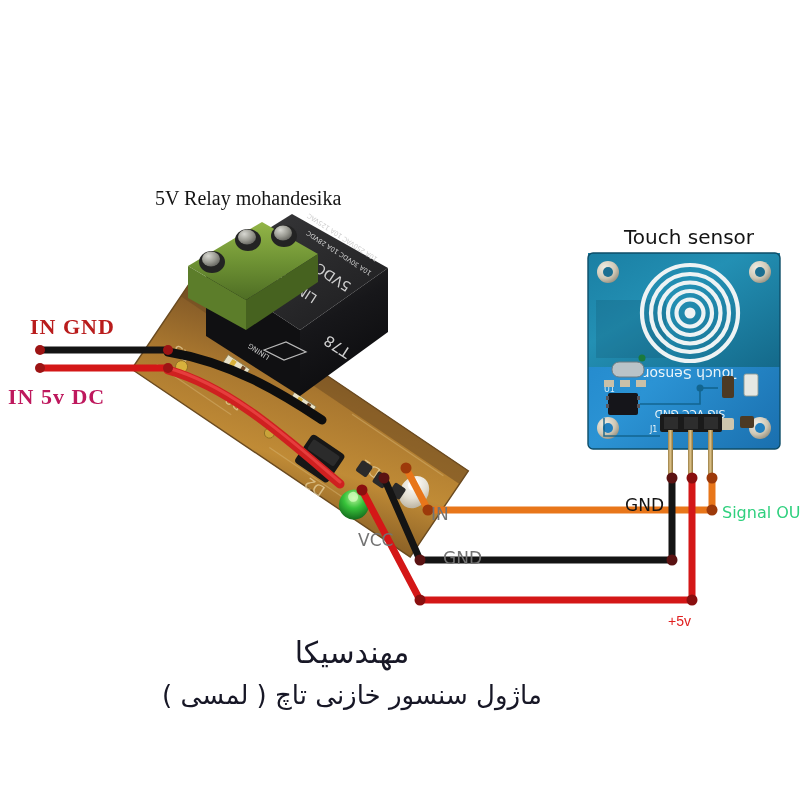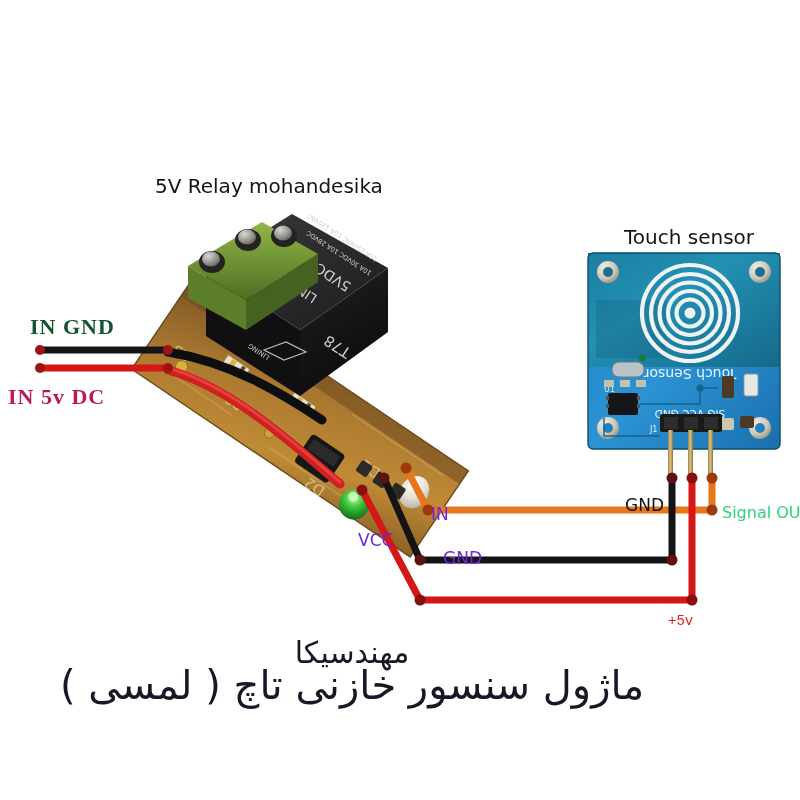--- a/index.html
+++ b/index.html
@@ -2,28 +2,28 @@
 <html><head>
 <meta charset="utf-8">
 <style>
   html,body{margin:0;padding:0;background:#ffffff;}
   body{width:800px;height:800px;overflow:hidden;
        font-family:"DejaVu Sans","Liberation Sans",sans-serif;}
   #stage{position:relative;width:800px;height:800px;background:#fff;}
   .lbl{position:absolute;white-space:nowrap;line-height:1;}
   svg.layer{position:absolute;left:0;top:0;width:800px;height:800px;overflow:visible;}
   .t-title{font-size:20px;color:#141414;font-family:"DejaVu Sans",sans-serif;}
-  .t-ingnd{font-size:22px;color:#14532d;font-weight:bold;letter-spacing:1px;
+  .t-ingnd{font-size:22px;color:#b91c1c;font-weight:bold;letter-spacing:1px;
            font-family:"Liberation Serif",serif;}
   .t-in5v{font-size:22px;color:#be185d;font-weight:bold;letter-spacing:1px;
           font-family:"Liberation Serif",serif;}
-  .t-vio{font-size:17px;color:#6d28d9;font-family:"DejaVu Sans",sans-serif;}
+  .t-vio{font-size:17px;color:#737373;font-family:"DejaVu Sans",sans-serif;}
   .t-blk{font-size:17px;color:#141414;font-family:"DejaVu Sans",sans-serif;}
   .t-grn{font-size:16px;color:#2fd07e;font-family:"DejaVu Sans",sans-serif;}
-  .t-red{font-size:14px;color:#e02020;font-family:Liberation Mono, monospace;}
+  .t-red{font-size:14px;color:#e02020;font-family:Liberation Sans, sans-serif;}
   .fa{position:absolute;width:704px;text-align:center;color:#171726;
       direction:rtl;font-family:"DejaVu Sans",sans-serif;line-height:1.12;}
 </style>
 </head>
 <body>
 
 <div id="stage">
 
   <svg class="layer">
     <defs>
@@ -286,36 +286,36 @@
         <circle cx="672" cy="560" r="5.5" fill="#5a1212"></circle>
 
         <circle cx="362" cy="490" r="5.5" fill="#8a0f0f"></circle>
         <circle cx="420" cy="600" r="5.5" fill="#8a0f0f"></circle>
         <circle cx="692" cy="478" r="5.5" fill="#8a0f0f"></circle>
         <circle cx="692" cy="600" r="5.5" fill="#8a0f0f"></circle>
       </g>
     </g>
   </svg>
 
-  <div class="lbl t-title" style="left:155px;top:176px;">5V Relay mohandesika</div>
+  <div class="lbl t-title" style="left:155px;top:188px;font-family:Liberation Serif, serif;">5V Relay mohandesika</div>
 
   <div class="lbl t-title" style="left:624px;top:227px;">Touch sensor</div>
 
   <div class="lbl t-ingnd" style="left:30px;top:316px;">IN  GND</div>
 
   <div class="lbl t-in5v" style="left:8px;top:386px;">IN  5v DC</div>
 
   <div class="lbl t-vio" style="left:431px;top:506px;">IN</div>
 
   <div class="lbl t-vio" style="left:358px;top:532px;">VCC</div>
 
   <div class="lbl t-vio" style="left:443px;top:550px;">GND</div>
 
   <div class="lbl t-blk" style="left:625px;top:497px;">GND</div>
 
   <div class="lbl t-grn" style="left:722px;top:505px;">Signal OUT</div>
 
   <div class="lbl t-red" style="left:668px;top:614px;">+5v</div>
 
   <div class="fa" style="top:636px;font-size:30px;">مهندسیکا</div>
-  <div class="fa" style="top:663px;font-size:40px;">ماژول سنسور خازنی تاچ ( لمسی )</div>
+  <div class="fa" style="top:681px;font-size:26px;">ماژول سنسور خازنی تاچ ( لمسی )</div>
 
 </div>
 
 </body></html>

